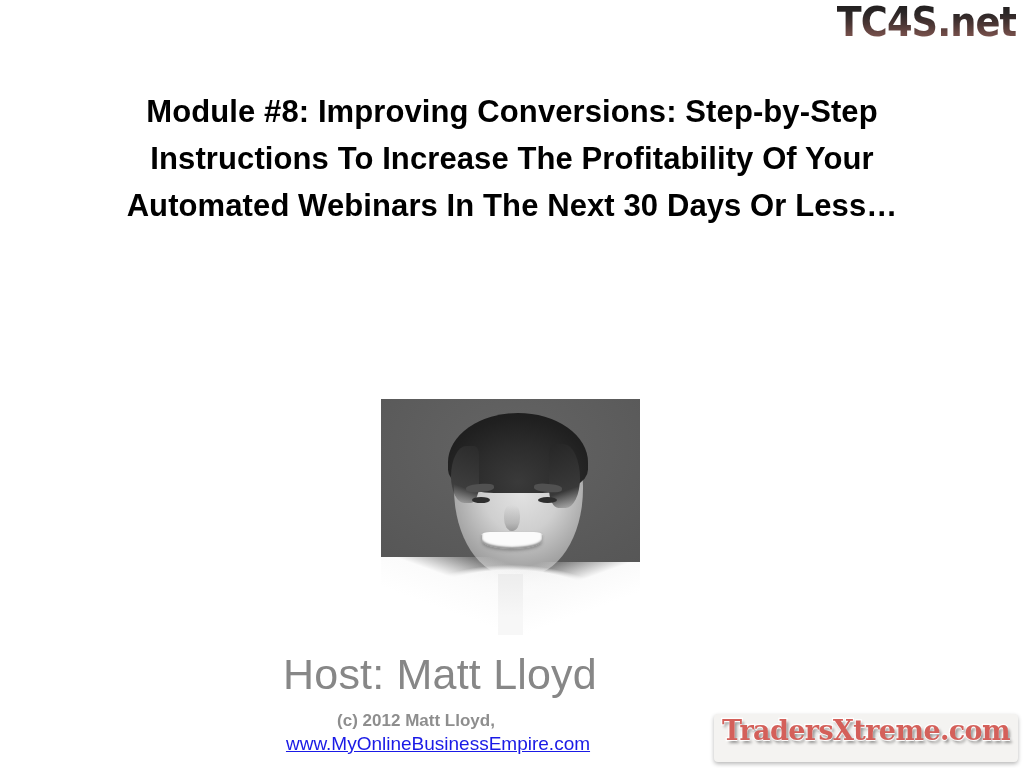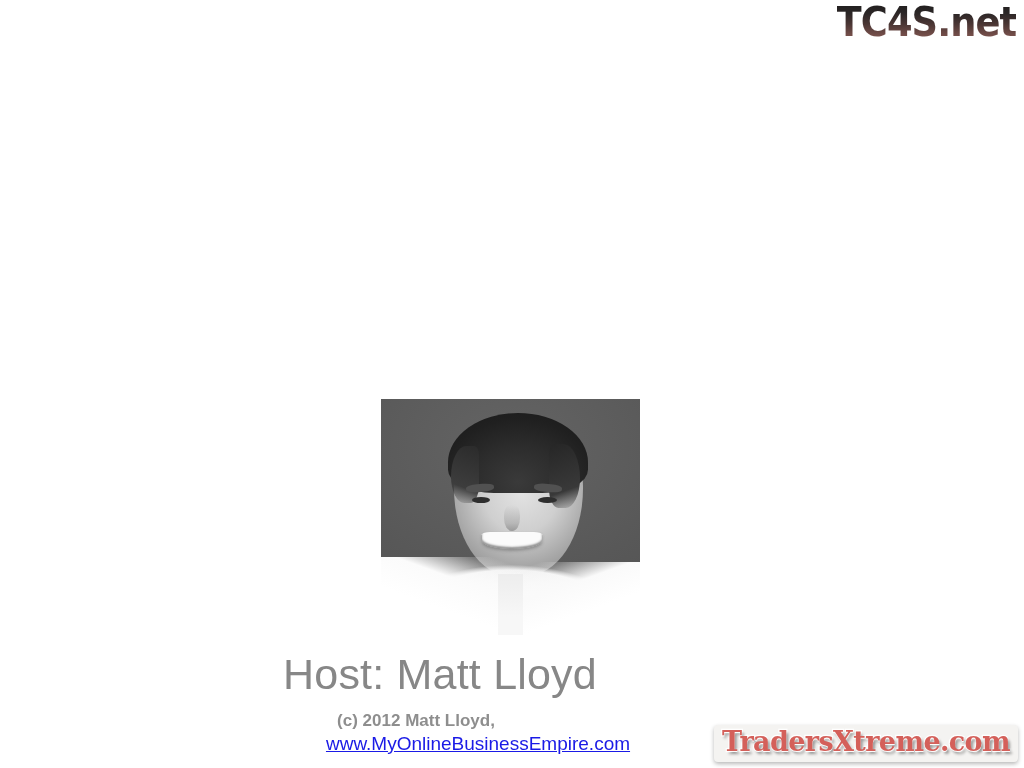--- a/index.html
+++ b/index.html
@@ -268,36 +268,36 @@
     font-family: "Liberation Sans", sans-serif;
     font-size: 17px;
     line-height: 22px;
     color: #8e8e8e;
     font-weight: bold;
   }
   .site-link {
     position: absolute;
     top: 732px;
     left: 0;
-    width: 956px;
+    width: 876px;
     text-align: center;
     font-family: "Liberation Sans", sans-serif;
     font-size: 19px;
     line-height: 24px;
     color: #1a1ae6;
     text-decoration: underline;
     cursor: pointer;
   }
 
   
   .traders {
     position: absolute;
     right: 6px;
     bottom: 6px;
-    padding: 3px 8px 7px 8px;
+    padding: 3px 8px 18px 8px;
     background: #f4f3f1;
     border-radius: 4px;
     box-shadow: 0 2px 4px rgba(0,0,0,0.28);
     z-index: 5;
   }
   .traders-text {
     font-family: "DejaVu Serif", serif;
     font-weight: bold;
     font-size: 27px;
     line-height: 1;
@@ -313,20 +313,25 @@
     user-select: none;
   }
 </style>
 </head>
 <body>
 
 <div class="slide">
 
   <div class="tc4s-logo">TC4S.net</div>
 
+  <div class="title-block">
+    <div class="title-line">Module #8:  Improving Conversions: Step-by-Step</div>
+    <div class="title-line">Instructions To Increase The Profitability Of Your</div>
+    <div class="title-line">Automated Webinars In The Next 30 Days Or Less…</div>
+  </div>
 
   <div class="photo-wrap">
     <div class="photo-bg"></div>
     <div class="cheek-shadow"></div>
     <div class="neck"></div>
     <div class="head"></div>
     <div class="hair"></div>
     <div class="hair-side-l"></div>
     <div class="hair-side-r"></div>
     <div class="brow-l"></div>

